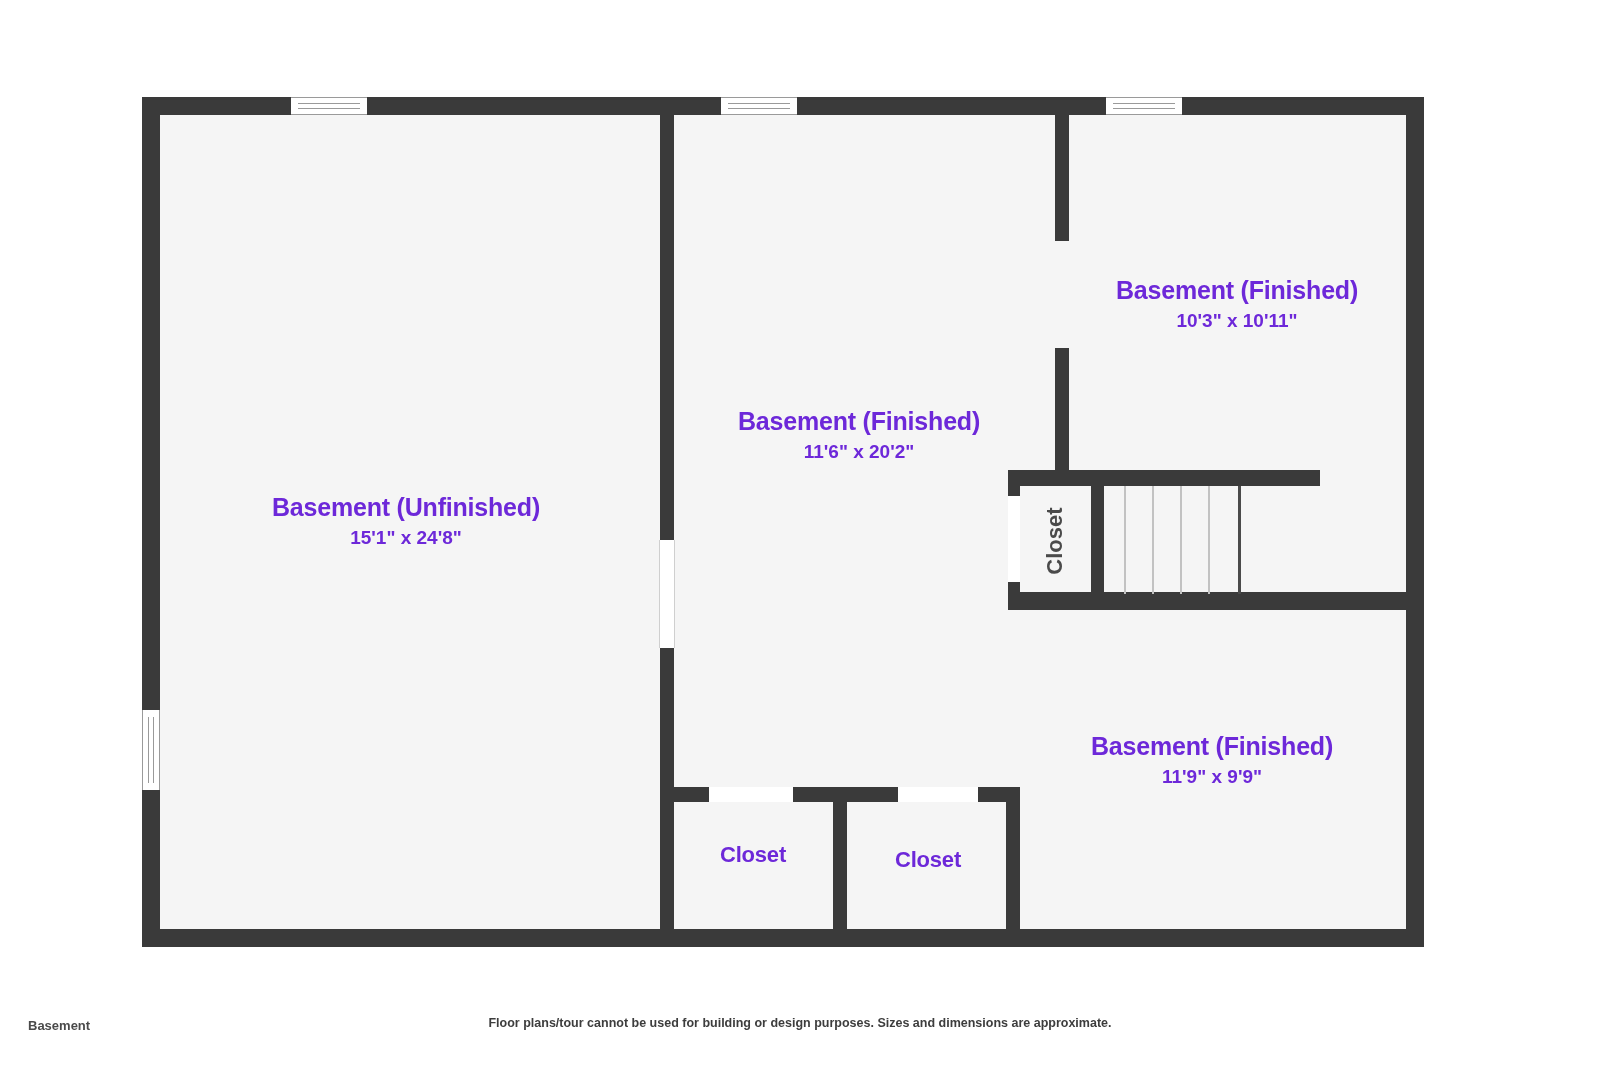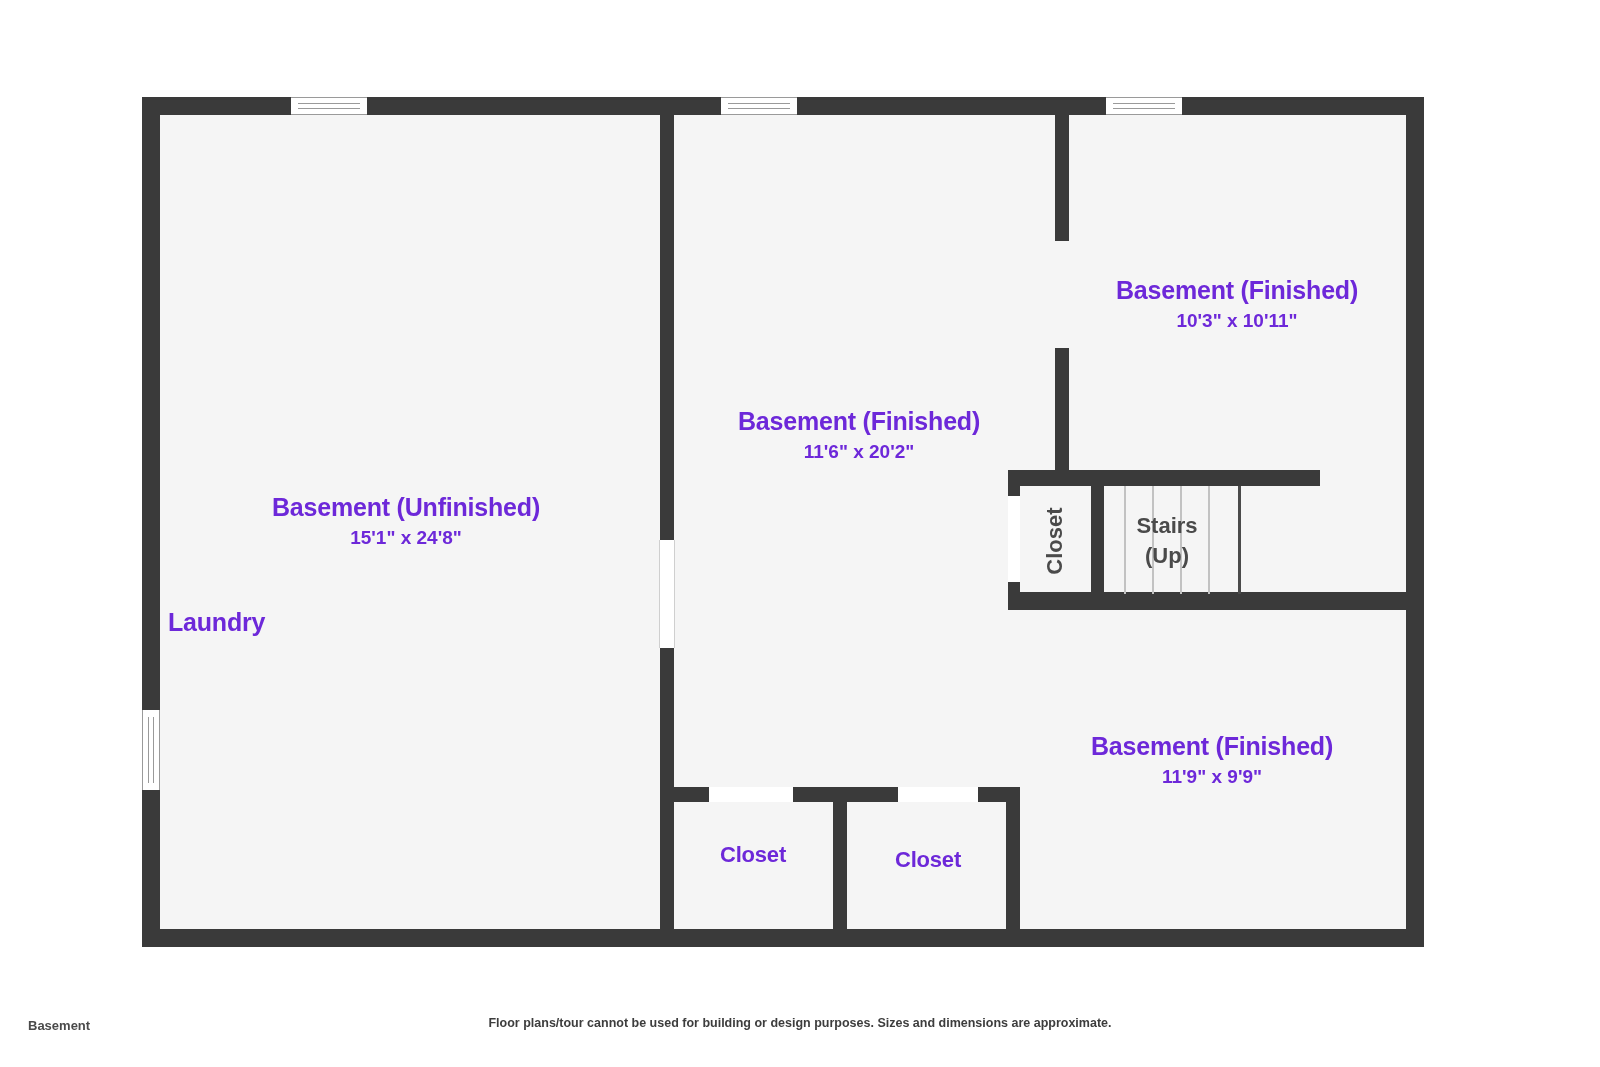--- a/index.html
+++ b/index.html
@@ -233,45 +233,38 @@
   <div class="stair-line" style="left:1124px; top:486px; height:108px;"></div>
   <div class="stair-line" style="left:1152px; top:486px; height:108px;"></div>
   <div class="stair-line" style="left:1180px; top:486px; height:108px;"></div>
   <div class="stair-line" style="left:1208px; top:486px; height:108px;"></div>
 
   <div class="room-label" style="left:206px; top:492px; width:400px;">
     <span class="rl-name">Basement (Unfinished)</span>
     <span class="rl-dim">15'1" x 24'8"</span>
   </div>
 
-  <div class="room-label align-left" style="left:168px; top:607px; width:300px;">
-    <span class="rl-name">Laundry</span>
-  </div>
 
   <div class="room-label" style="left:709px; top:406px; width:300px;">
     <span class="rl-name">Basement (Finished)</span>
     <span class="rl-dim">11'6" x 20'2"</span>
   </div>
 
   <div class="room-label" style="left:1087px; top:275px; width:300px;">
     <span class="rl-name">Basement (Finished)</span>
     <span class="rl-dim">10'3" x 10'11"</span>
   </div>
 
   <div class="room-label" style="left:1062px; top:731px; width:300px;">
     <span class="rl-name">Basement (Finished)</span>
     <span class="rl-dim">11'9" x 9'9"</span>
   </div>
 
   <div class="label-vertical" style="left:1005px; top:528px; width:100px; height:26px; line-height:26px;">Closet</div>
 
-  <div class="stairs-label" style="left:1092px; top:511px; width:150px;">
-    <span>Stairs</span><br>
-    <span>(Up)</span>
-  </div>
 
   <div class="room-label small" style="left:673px; top:841px; width:160px;">
     <span class="rl-name">Closet</span>
   </div>
 
   <div class="room-label small" style="left:848px; top:846px; width:160px;">
     <span class="rl-name">Closet</span>
   </div>
 
   <div id="footer-plan-name">Basement</div>

